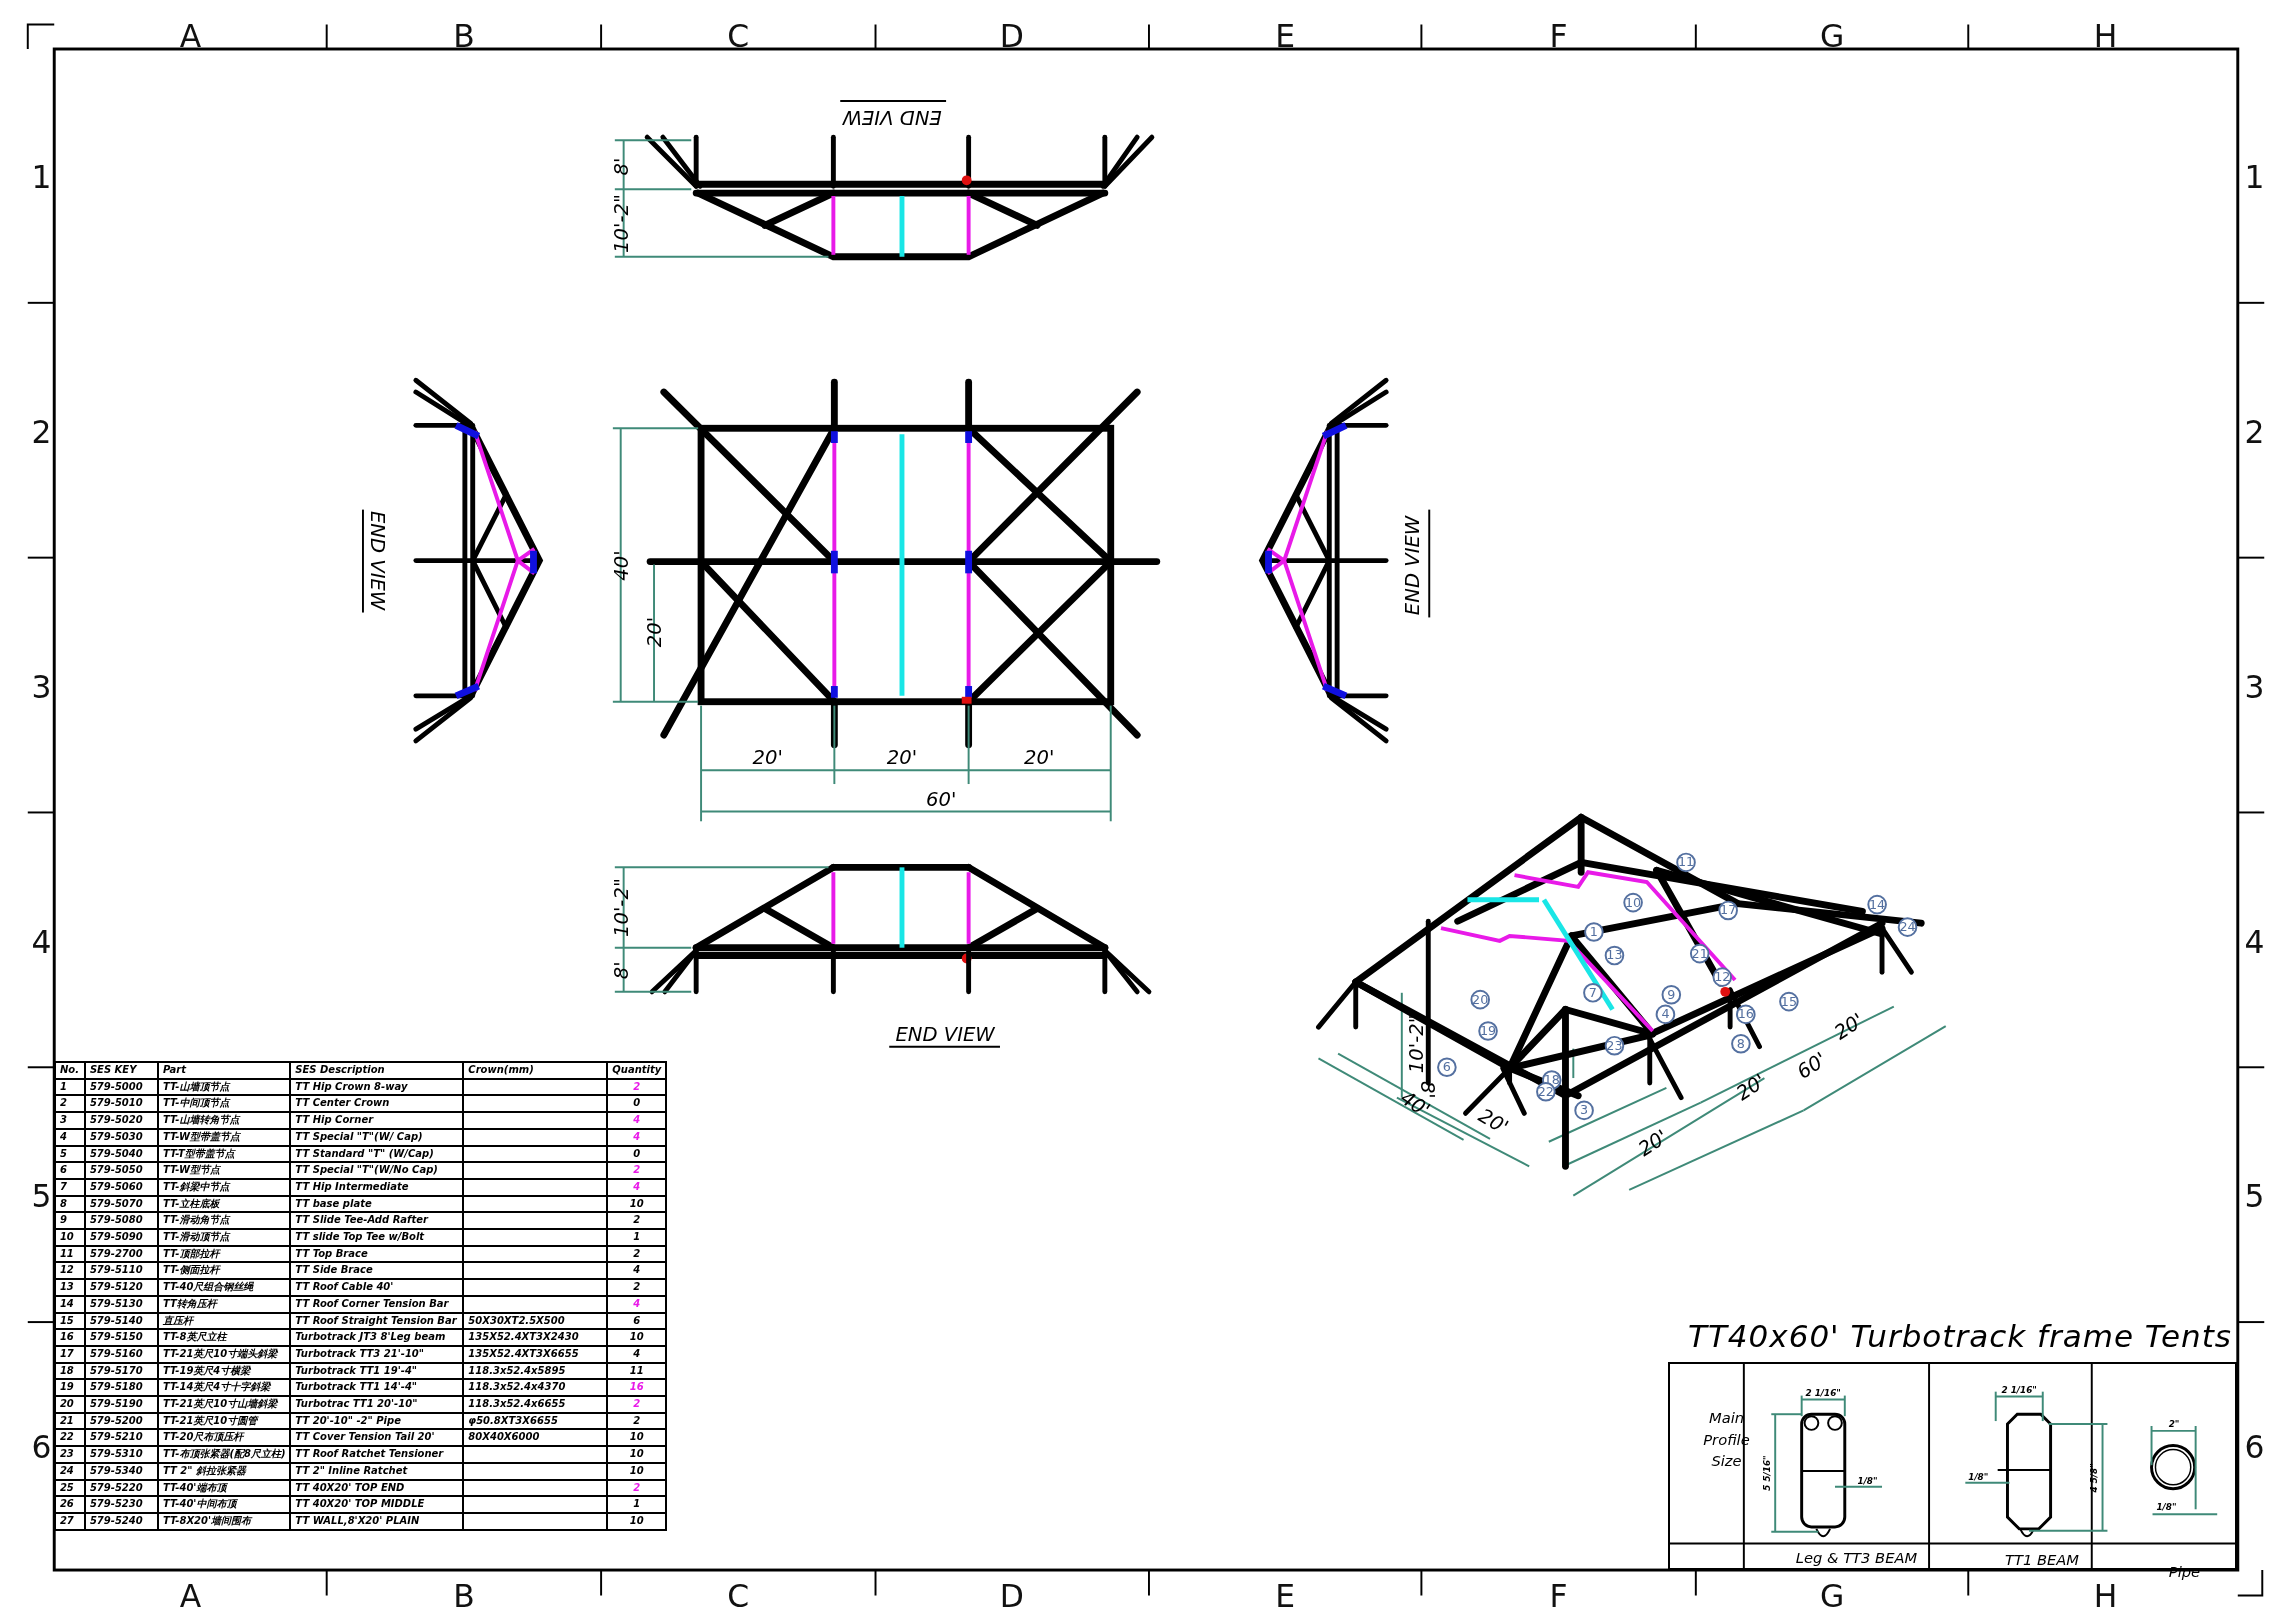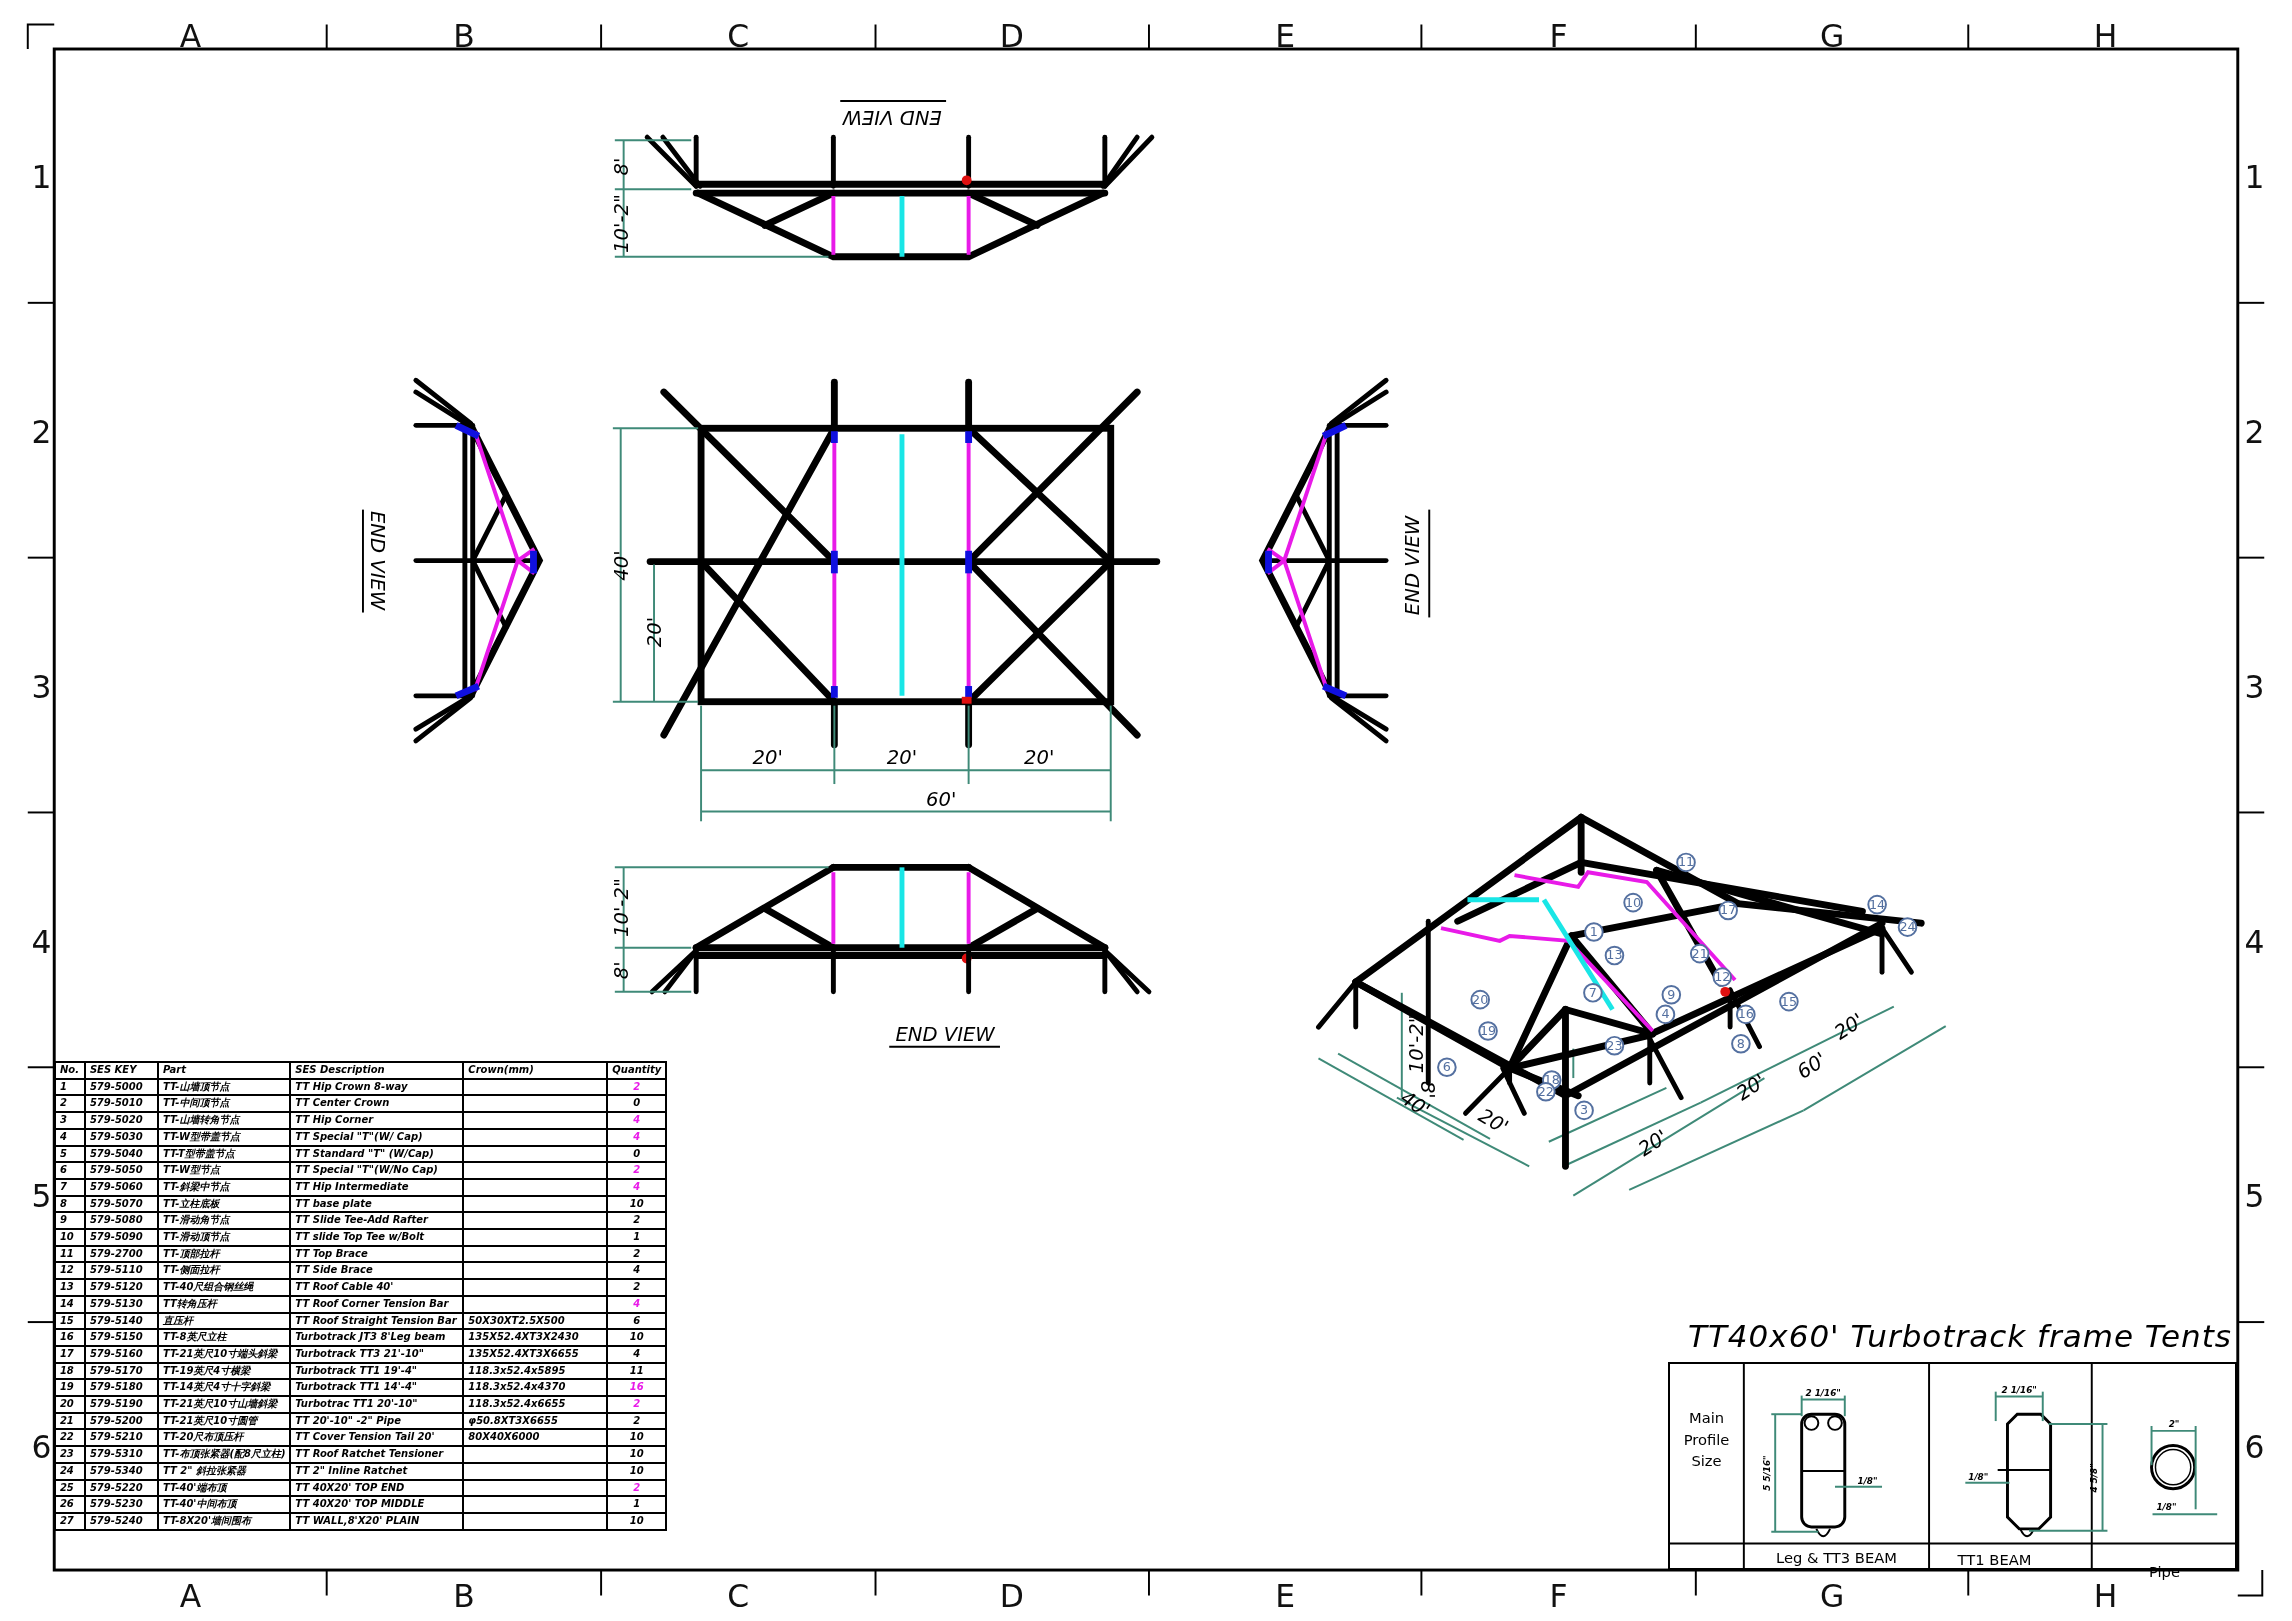--- a/index.html
+++ b/index.html
@@ -14,21 +14,21 @@
   .cy{stroke:#19e6e6;stroke-width:5;fill:none;}
   .bl{stroke:#1010e0;stroke-width:7;fill:none;}
   .dl{stroke:#3f8a78;stroke-width:2;fill:none;}
   .bcirc{fill:#fff;stroke:#5470a0;stroke-width:2;}
   .tbl{position:absolute;left:54px;top:1061px;border-collapse:collapse;font-family:"DejaVu Sans",sans-serif;font-style:italic;font-size:10px;font-weight:bold;}
   .tbl td{border:2px solid #000;height:14.7px;padding:0 3.9px;line-height:14.7px;white-space:nowrap;overflow:hidden;}
   .tbl td.q{text-align:center;}
   .tbl td.q.hl{color:#e81ae8;}
   .title-block{position:absolute;left:1668px;top:1362px;width:569px;height:208px;border:2.9px solid #000;box-sizing:border-box;}
   .tb-title{position:absolute;left:1688px;top:1318px;font-family:"DejaVu Sans",sans-serif;font-style:italic;font-size:31px;color:#000000;letter-spacing:1px;}
-  .tb-cell{position:absolute;font-family:"DejaVu Sans",sans-serif;font-size:14.7px;color:#000;text-align:center;}
+  .tb-cell{position:absolute;font-family:"DejaVu Sans",sans-serif;font-style:italic;font-size:14.7px;color:#000;text-align:center;padding-left:20px;}
 </style>
 </head>
 <body>
 
 <svg width="2293" height="1621" viewBox="0 0 2339 1654">
 
   <g>
     <rect x="55" y="50" width="2228" height="1552" fill="none" stroke="#000" stroke-width="3"></rect>
     <polyline points="28,50 28,25 55,25" fill="none" stroke="#000" stroke-width="2"></polyline>
     <polyline points="2283,1628 2308,1628 2308,1602" fill="none" stroke="#000" stroke-width="2"></polyline>
@@ -685,15 +685,15 @@
     </tbody>
 </table>
 
 <div class="tb-title">TT40x60' Turbotrack frame Tents</div>
 <div class="title-block"></div>
 <div class="tb-cell" style="left:1670px;top:1407px;width:73px;line-height:21.6px;white-space:pre-line;">Main
 Profile
 Size</div>
 <div class="tb-cell" style="left:1670px;top:1627px;width:73px;">Purpose</div>
 <div class="tb-cell" style="left:1745px;top:1549px;width:183px;">Leg &amp; TT3 BEAM</div>
-<div class="tb-cell" style="left:1930px;top:1551px;width:129px;">TT1 BEAM</div>
+<div class="tb-cell" style="left:1930px;top:1551px;width:129px;text-align:right;">TT1 BEAM</div>
 <div class="tb-cell" style="left:2093px;top:1551px;width:143px;margin-top:12px;">Pipe</div>
 
 
 </body></html>

